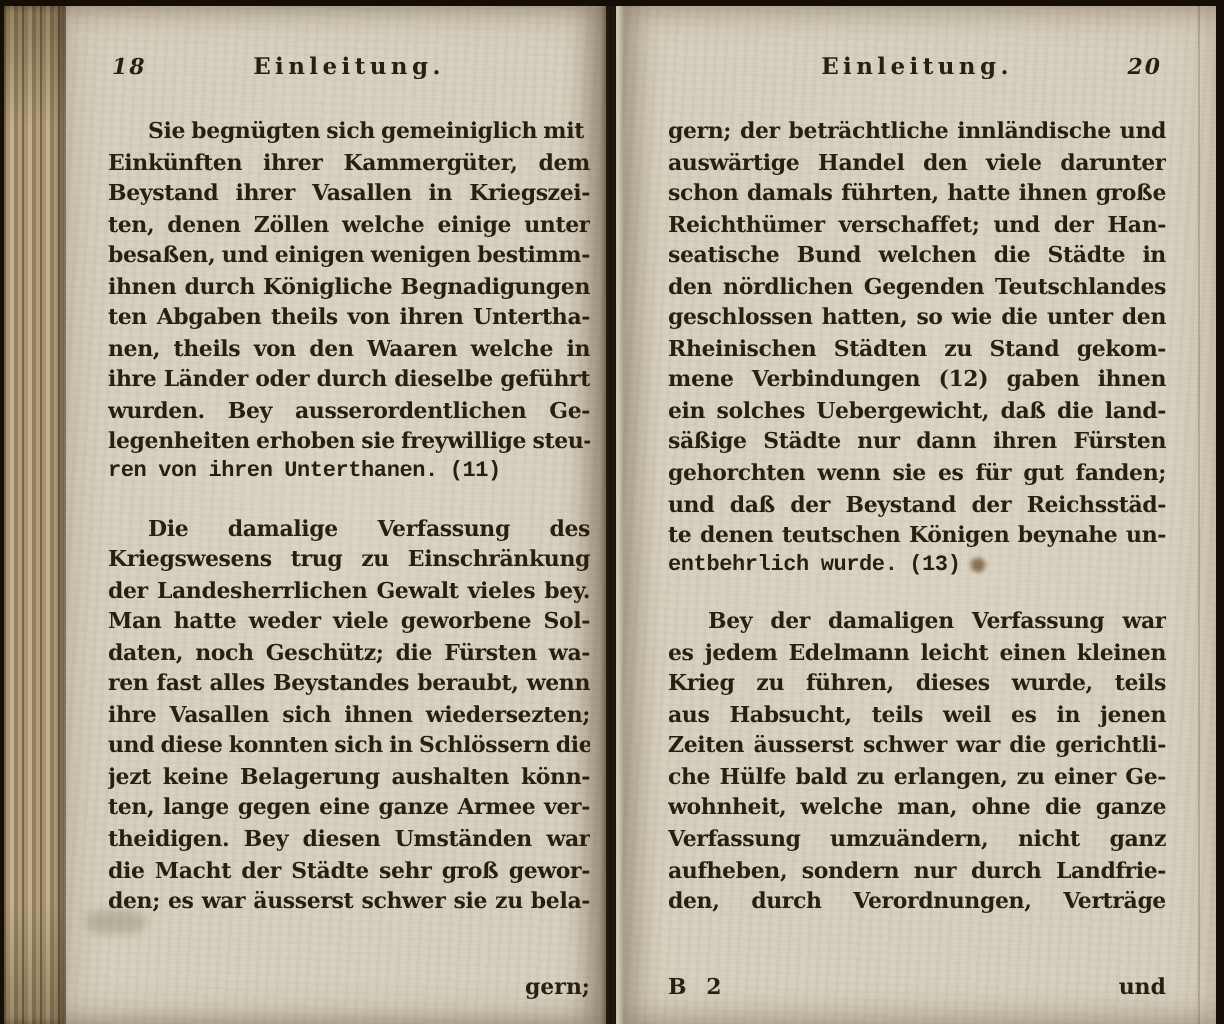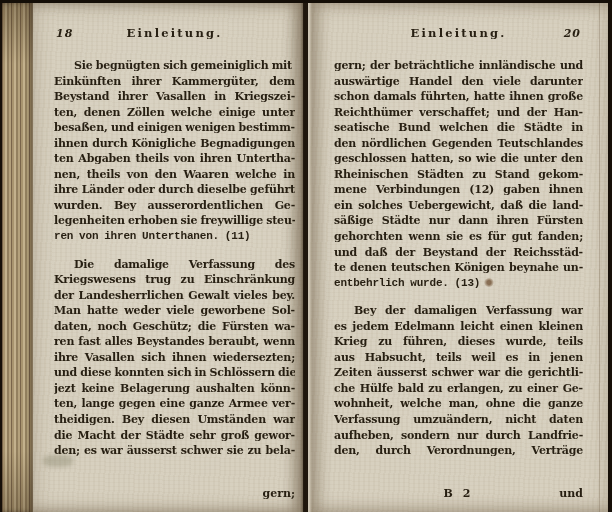--- a/index.html
+++ b/index.html
@@ -66,21 +66,21 @@
   .line{
     height:15.55px;line-height:15.55px;white-space:nowrap;overflow:hidden;
     text-align:justify;text-align-last:justify;
   }
   .line.indent{text-indent:20px;}
   .line.endpara{text-align-last:left;font-family:Liberation Mono, monospace;}
 
   .footer{position:absolute;top:455px;height:16px;font-size:11px;font-weight:700;line-height:15.5px;margin-top:28px;}
   .page-left  .footer{left:21px;width:241px;text-align:right;}
   .page-right .footer{left:26px;width:249px;}
-  .sig{display:block;text-align:center;letter-spacing:3px;}
+  .sig{display:block;text-align:left;letter-spacing:3px;}
   .page-right .catchword{position:absolute;right:0;top:0;}
 
   
   .stain{
     position:absolute;left:176px;top:275px;width:10px;height:9px;border-radius:50%;
     background:radial-gradient(circle,#6e4e30 0 30%,rgba(110,78,48,0) 75%);
     opacity:.75;filter:blur(.7px);
   }
   .smudge{
     position:absolute;left:10px;top:452px;width:30px;height:12px;border-radius:40%;
@@ -160,21 +160,21 @@
           <div class="line endpara">entbehrlich wurde. (13)</div>
         </div>
         <div class="para">
           <div class="line indent">Bey der damaligen Verfassung war</div>
           <div class="line">es jedem Edelmann leicht einen kleinen</div>
           <div class="line">Krieg zu führen, dieses wurde, teils</div>
           <div class="line">aus Habsucht, teils weil es in jenen</div>
           <div class="line">Zeiten äusserst schwer war die gerichtli-</div>
           <div class="line">che Hülfe bald zu erlangen, zu einer Ge-</div>
           <div class="line">wohnheit, welche man, ohne die ganze</div>
-          <div class="line">Verfassung umzuändern, nicht daten</div>
+          <div class="line">Verfassung umzuändern, nicht ganz</div>
           <div class="line">aufheben, sondern nur durch Landfrie-</div>
           <div class="line">den, durch Verordnungen, Verträge</div>
         </div>
       </div>
     <div class="footer">
       <span class="sig">B 2</span>
       <span class="catchword">und</span>
     </div>
     <div class="stain"></div>
   </div>

